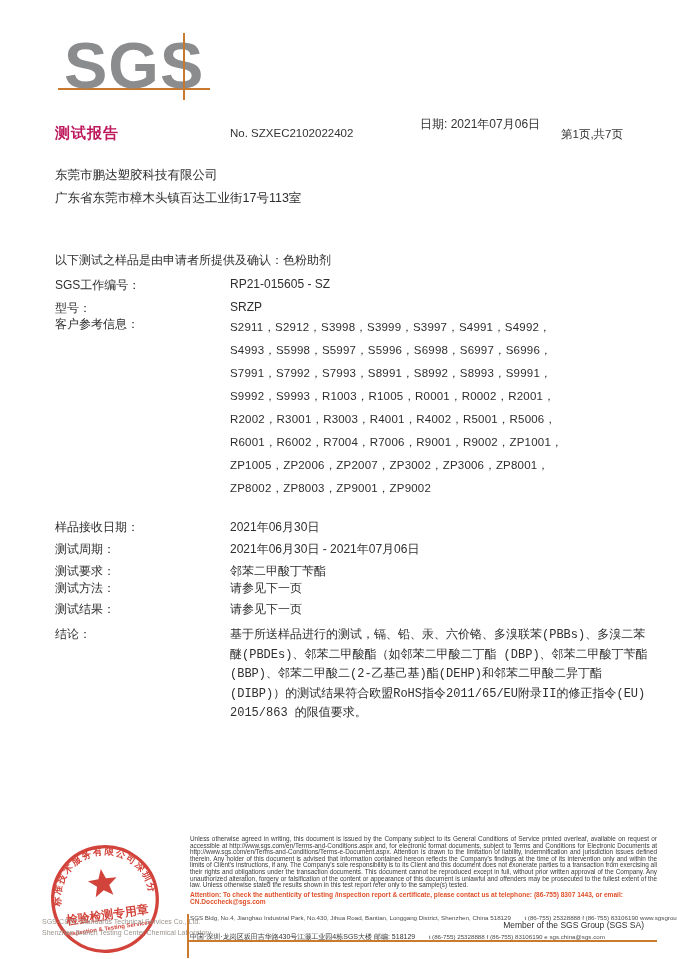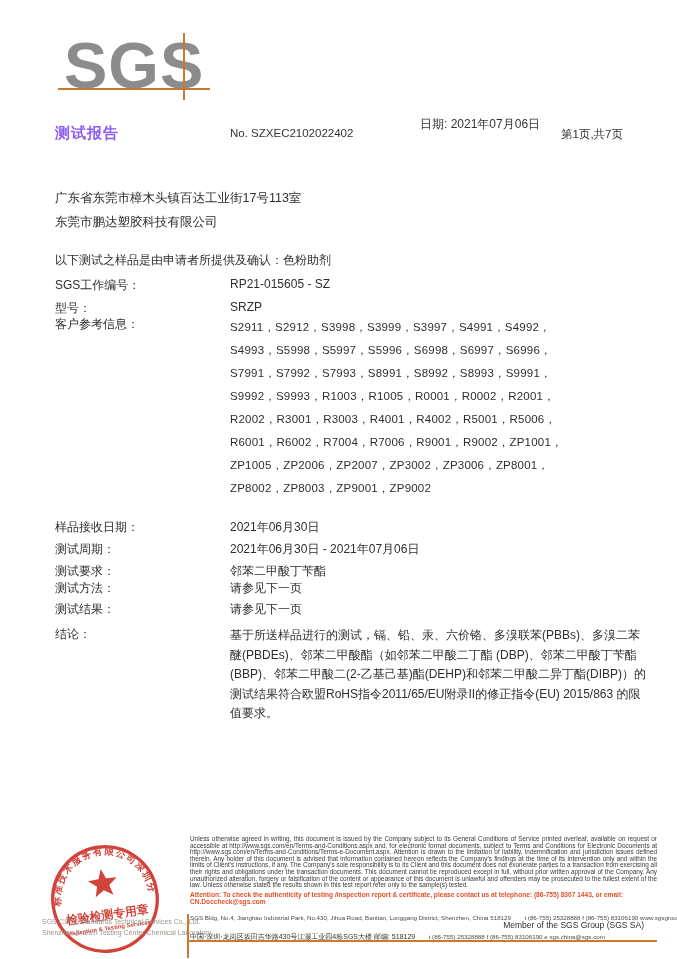--- a/index.html
+++ b/index.html
@@ -12,44 +12,44 @@
   
   .logo-wrap { position:absolute; left:58px; top:26px; width:200px; height:92px; }
   .logo-text {
     position:absolute; left:6px; top:2px;
     font-size:65px; font-weight:700; color:#8b8c8e; letter-spacing:1px;
     font-family:"Liberation Sans",sans-serif;
   }
   .logo-hline { position:absolute; left:0; top:62px; width:152px; height:2px; background:#c8792d; }
   .logo-vline { position:absolute; left:125px; top:7px; width:2px; height:67px; background:#c8792d; }
   
-  .hdr-title { position:absolute; left:55px; top:124px; font-size:15px; font-weight:700; color:#8b5cf6; letter-spacing:1px; }
+  .hdr-title { position:absolute; left:55px; top:124px; font-size:15px; font-weight:700; color:#be185d; letter-spacing:1px; }
   .hdr-no    { position:absolute; left:230px; top:127px; font-size:11.5px; color:#333;text-align:right; }
   .hdr-date  { position:absolute; left:420px; top:116px; font-size:12px; color:#333; }
   .hdr-page  { position:absolute; left:561px; top:127px; font-size:11.5px; color:#333; }
   
-  .applicant-name { position:absolute; left:55px; top:167px; font-size:12.5px; color:#2e2e2e;margin-top:47px; }
+  .applicant-name { position:absolute; left:55px; top:167px; font-size:12.5px; color:#2e2e2e; }
   .applicant-addr { position:absolute; left:55px; top:190px; font-size:12.5px; color:#2e2e2e; }
   
   .statement { position:absolute; left:55px; top:252px; font-size:12px; color:#2e2e2e; }
   
   .frow { position:absolute; left:55px; font-size:12px; color:#2e2e2e; }
   .frow .lbl { position:absolute; left:0; top:0; width:170px; }
   .frow .val { position:absolute; left:175px; top:0; width:420px; }
   .row-job     { top:277px; }
   .row-model   { top:300px; }
   .row-ref     { top:316px; }
   .row-ref .val { line-height:23px; font-size:11.5px; letter-spacing:.2px; }
   .row-recv    { top:519px; }
   .row-period  { top:541px; }
   .row-req     { top:563px; }
   .row-method  { top:580px; }
   .row-result  { top:601px; }
   .row-concl   { top:626px; }
-  .row-concl .val { line-height:19.5px; }
+  .row-concl .val { line-height:19.5px;font-family:Liberation Mono, monospace; }
   
   .stamp { position:absolute; left:48px; top:842px; width:114px; height:114px; transform:rotate(-8deg); opacity:.88; }
   
   .foot-co { position:absolute; left:42px; top:916px; font-size:7px; line-height:11px; color:#9b948d; }
   .foot-right { position:absolute; left:190px; top:836px; width:467px; }
   .disclaimer { font-size:6.4px; line-height:6.6px; color:#3a3a3a; text-align:justify; }
   .attention  { margin-top:2px; font-size:6.6px; line-height:7px; font-weight:700; color:#e0512a; }
   .addr-line  { margin-top:1px; white-space:nowrap; }
   .addr-en { font-size:6.2px; color:#4a4a4a; }
   .addr-cn { font-size:7px;  color:#333; }

